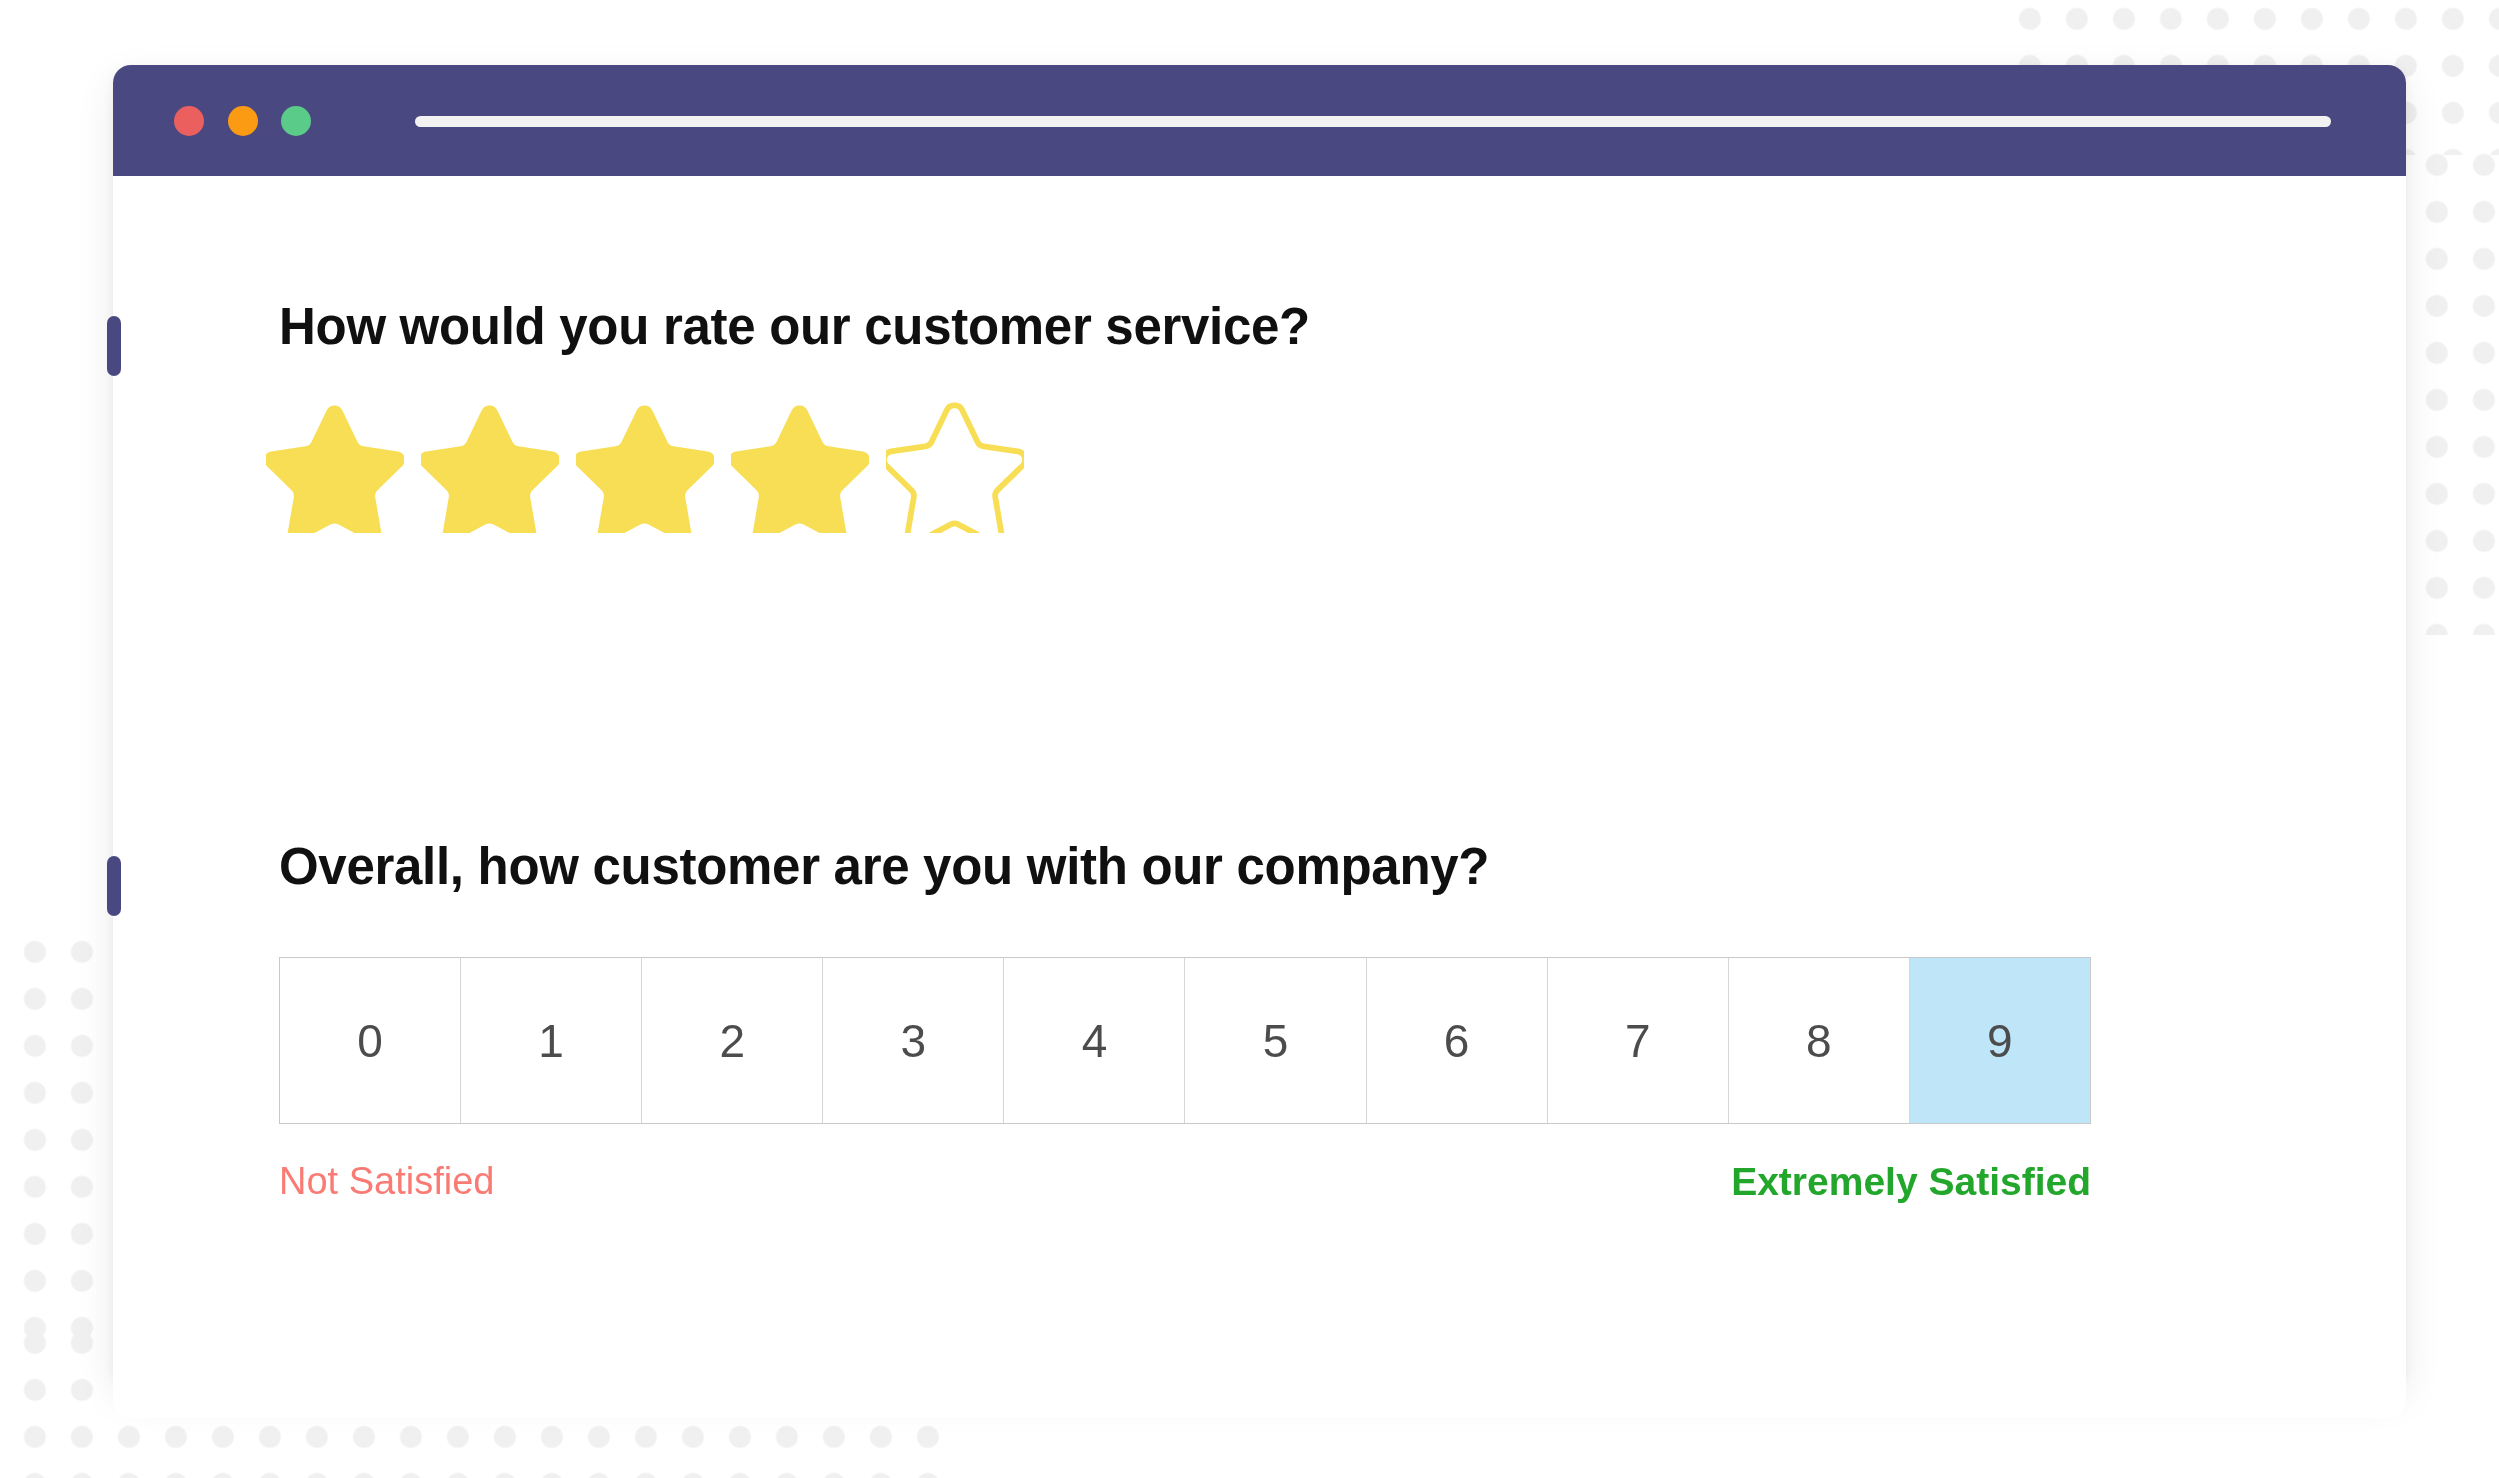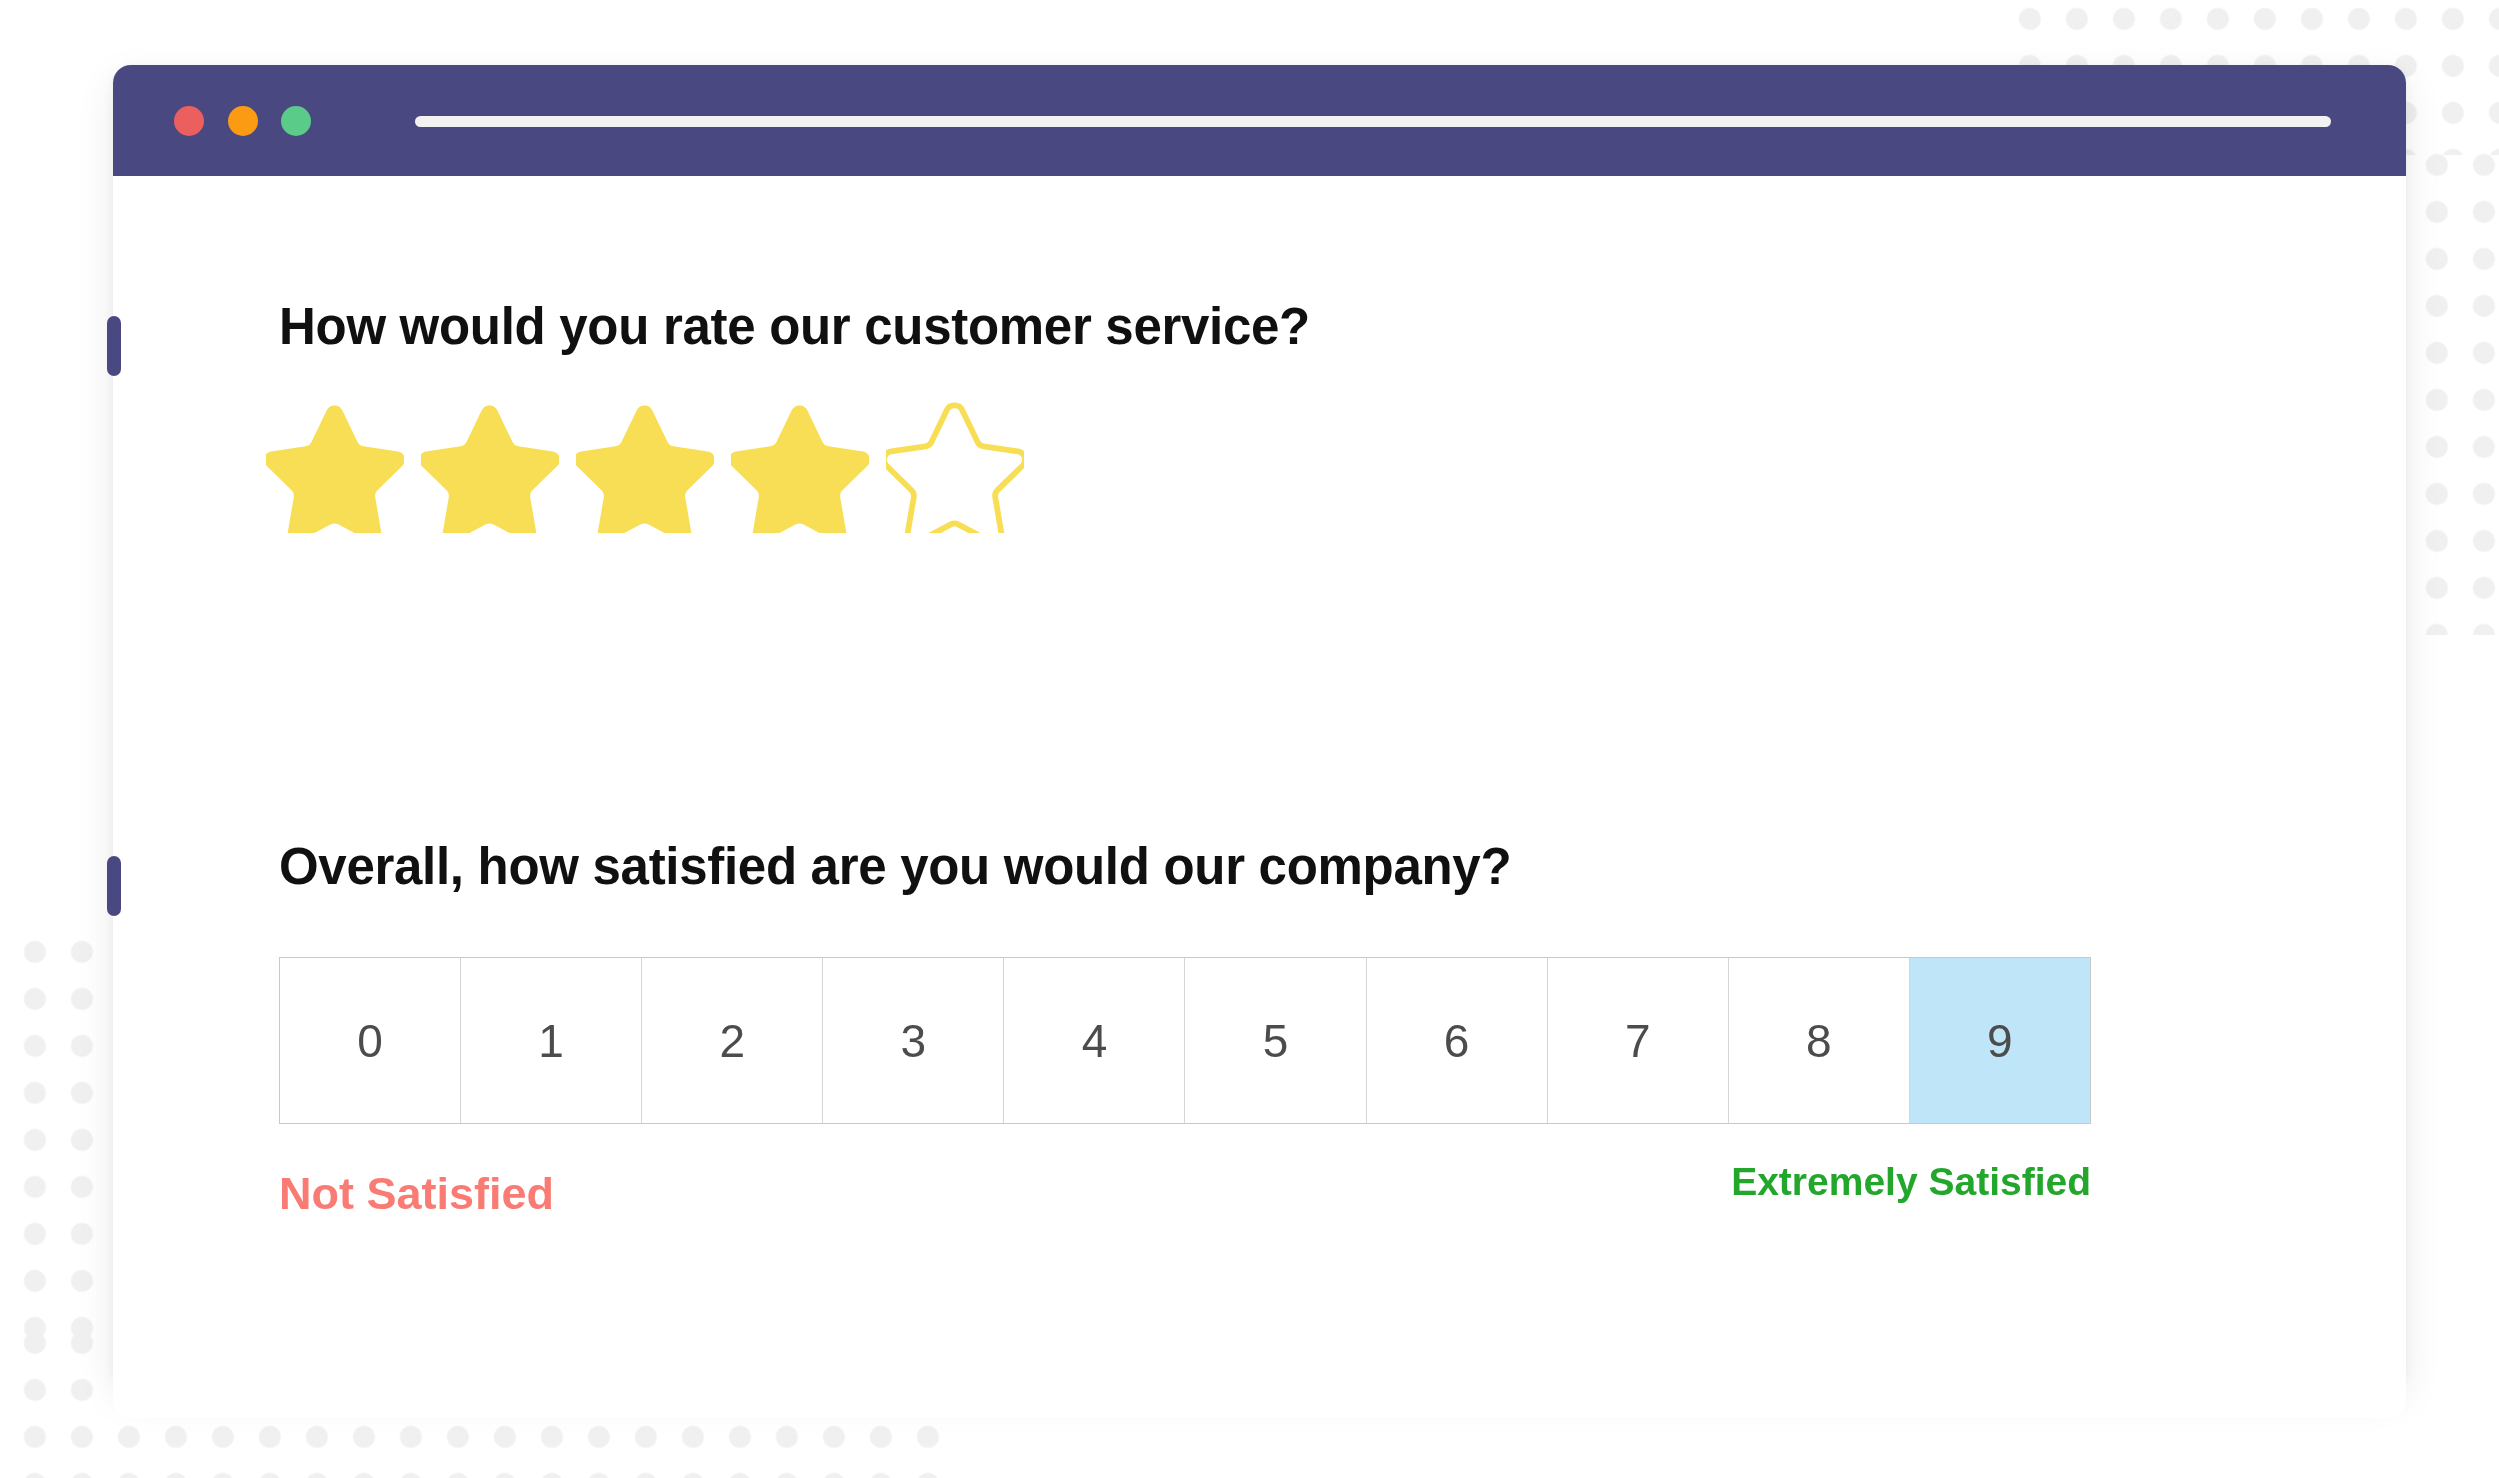--- a/index.html
+++ b/index.html
@@ -163,24 +163,23 @@
   .nps-cell:last-child { border-right: none; }
   .nps-cell.selected { background: #bfe5f8; }
 
   #nps-labels {
     display: flex;
     justify-content: space-between;
     width: 1812px;
     margin-top: 36px;
   }
   #nps-label-low {
-    font-size: 45px;
-    font-weight: bold;
+    font-size: 38px;
+    font-weight: normal;
     color: #fa7a74;
-    margin-top: 8px;
   }
   #nps-label-high {
     font-size: 39px;
     font-weight: bold;
     color: #22a62b;
   }
 </style>
 </head>
 <body>
 
@@ -221,21 +220,21 @@
         <svg class="star-icon" width="138" height="132" viewBox="0 0 50 48">
           <path d="M25 1.6c1.1 0 2.1 0.65 2.6 1.7l5.6 11.6c0.4 0.85 1.2 1.44 2.15 1.58l12.5 1.85c2.5 0.37 3.5 3.45 1.7 5.2l-9.1 8.9c-0.67 0.66-0.98 1.6-0.82 2.53l2.15 12.6c0.43 2.5-2.2 4.4-4.45 3.2l-11.2-5.9c-0.82-0.43-1.8-0.43-2.62 0l-11.2 5.9c-2.25 1.2-4.88-0.7-4.45-3.2l2.15-12.6c0.16-0.93-0.15-1.87-0.82-2.53l-9.1-8.9c-1.8-1.75-0.8-4.83 1.7-5.2l12.5-1.85c0.95-0.14 1.75-0.73 2.15-1.58l5.6-11.6c0.5-1.05 1.5-1.7 2.6-1.7z" fill="#f7de55"></path>
         </svg>
         <svg class="star-icon" width="138" height="132" viewBox="0 0 50 48">
           <path d="M25 1.6c1.1 0 2.1 0.65 2.6 1.7l5.6 11.6c0.4 0.85 1.2 1.44 2.15 1.58l12.5 1.85c2.5 0.37 3.5 3.45 1.7 5.2l-9.1 8.9c-0.67 0.66-0.98 1.6-0.82 2.53l2.15 12.6c0.43 2.5-2.2 4.4-4.45 3.2l-11.2-5.9c-0.82-0.43-1.8-0.43-2.62 0l-11.2 5.9c-2.25 1.2-4.88-0.7-4.45-3.2l2.15-12.6c0.16-0.93-0.15-1.87-0.82-2.53l-9.1-8.9c-1.8-1.75-0.8-4.83 1.7-5.2l12.5-1.85c0.95-0.14 1.75-0.73 2.15-1.58l5.6-11.6c0.5-1.05 1.5-1.7 2.6-1.7z" fill="none" stroke="#f7de55" stroke-width="2.1" stroke-linejoin="round"></path>
         </svg>
       </div>
     </div>
 
     <div class="question-block" id="question-block-2">
-      <h2 class="question-title">Overall, how satisfied are you would our company?</h2>
+      <h2 class="question-title">Overall, how customer are you with our company?</h2>
 
       <div id="nps-scale">
         <div class="nps-cell">0</div>
         <div class="nps-cell">1</div>
         <div class="nps-cell">2</div>
         <div class="nps-cell">3</div>
         <div class="nps-cell">4</div>
         <div class="nps-cell">5</div>
         <div class="nps-cell">6</div>
         <div class="nps-cell">7</div>

